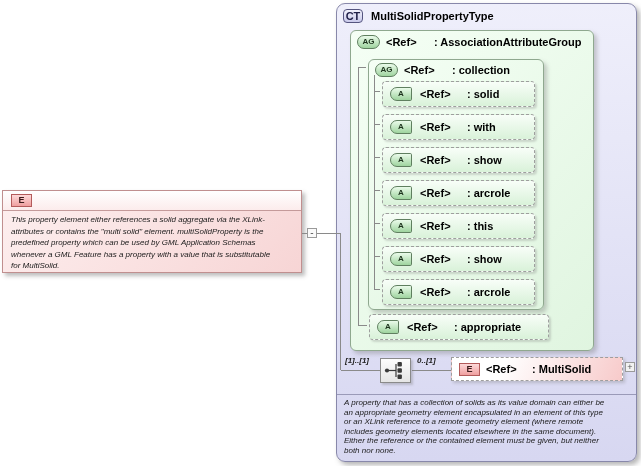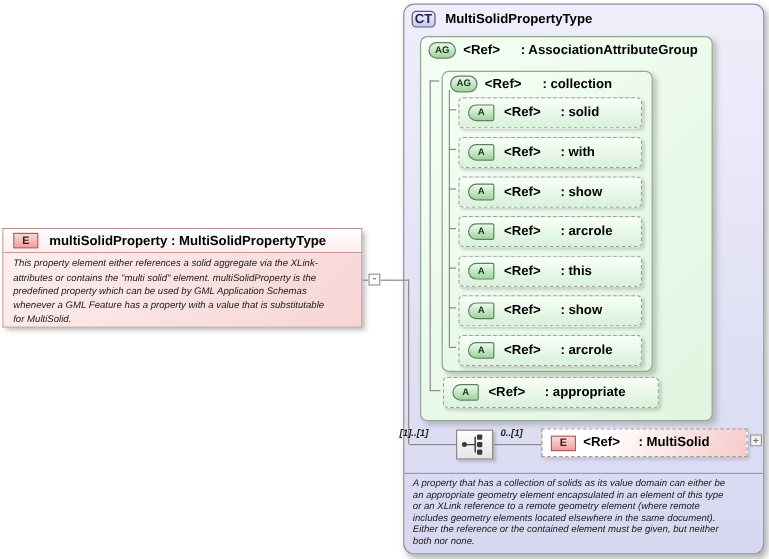--- a/index.html
+++ b/index.html
@@ -108,21 +108,20 @@
   }
 </style>
 </head>
 <body>
 
 <div id="canvas">
 
   <div id="elem-box">
     <div id="elem-title">
       <span class="badge badge-e">E</span>
-      <span class="title-text">multiSolidProperty : MultiSolidPropertyType</span>
     </div>
     <div id="elem-doc">This property element either references a solid aggregate via the XLink-
 attributes or contains the "multi solid" element. multiSolidProperty is the
 predefined property which can be used by GML Application Schemas
 whenever a GML Feature has a property with a value that is substitutable
 for MultiSolid.</div>
   </div>
 
   <div id="ct-box">
     <div id="ct-header">
@@ -211,21 +210,21 @@
   <div class="hline" style="left:374px; top:223px; width:6px;"></div>
   <div class="hline" style="left:374px; top:256px; width:6px;"></div>
   <div class="hline" style="left:374px; top:289px; width:6px;"></div>
 
   <div class="vline" style="left:358px; top:67px; height:258px;"></div>
   <div class="hline" style="left:358px; top:67px;  width:8px;"></div>
   <div class="hline" style="left:358px; top:325px; width:9px;"></div>
 
   <div id="minus-box">-</div>
 
-  <div class="seq-label" style="left:333px; top:356px;">[1]..[1]</div>
+  <div class="seq-label" style="left:345px; top:356px;">[1]..[1]</div>
   <div id="seq-icon">
     <svg width="27" height="21" viewBox="0 0 27 21">
       <circle cx="5" cy="10.5" r="2.1" fill="#3a3a3a"></circle>
       <line x1="7" y1="10.5" x2="14" y2="10.5" stroke="#3a3a3a" stroke-width="1.2"></line>
       <line x1="14" y1="4" x2="14" y2="17" stroke="#3a3a3a" stroke-width="1.2"></line>
       <rect x="15.5" y="2" width="4.4" height="4.4" rx="1" fill="#3a3a3a"></rect>
       <rect x="15.5" y="8.3" width="4.4" height="4.4" rx="1" fill="#3a3a3a"></rect>
       <rect x="15.5" y="14.6" width="4.4" height="4.4" rx="1" fill="#3a3a3a"></rect>
     </svg>
   </div>

